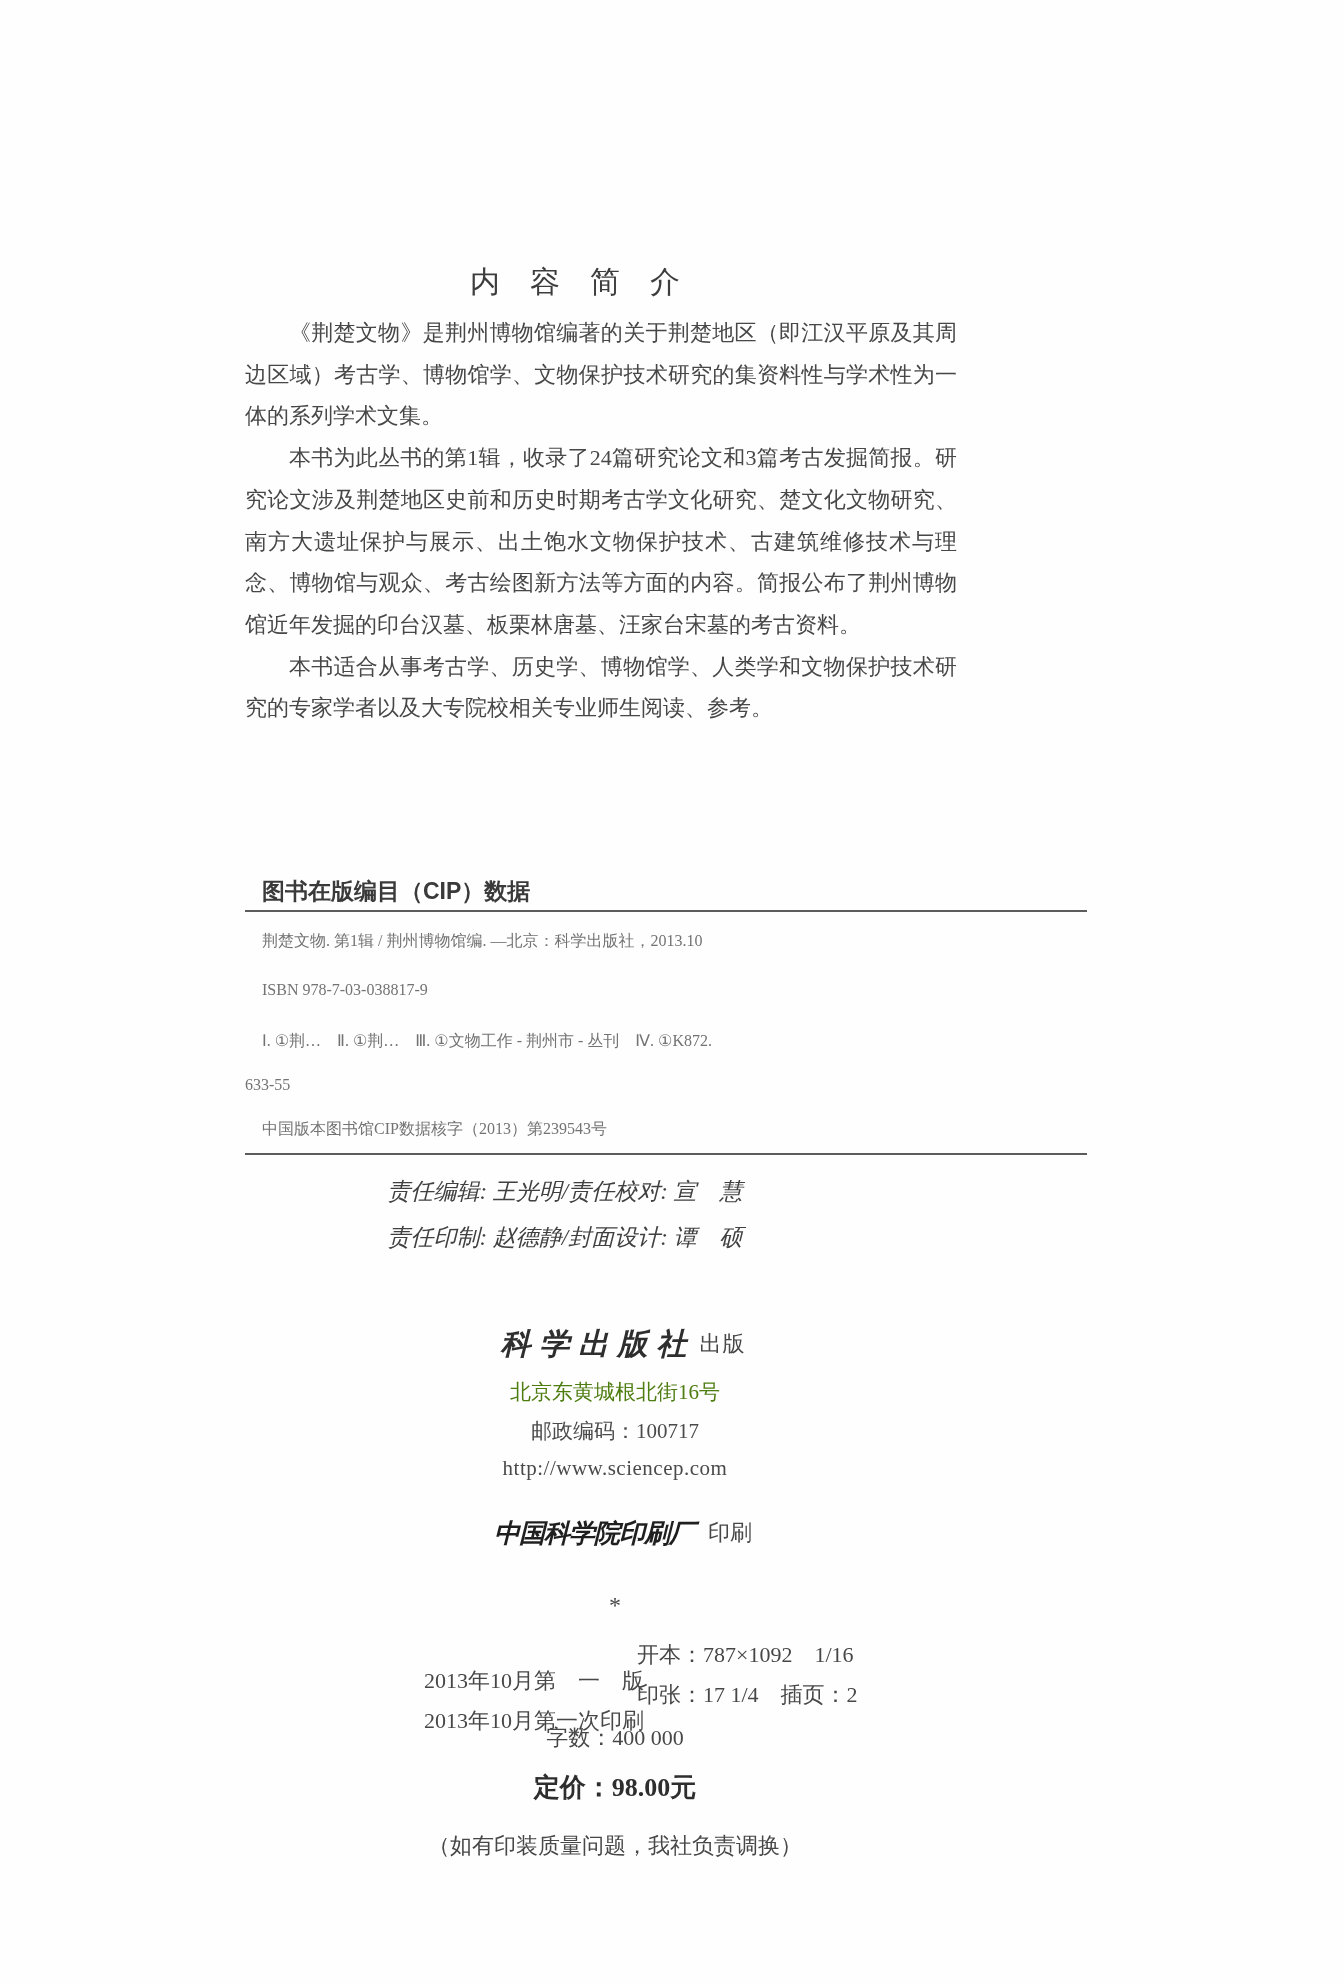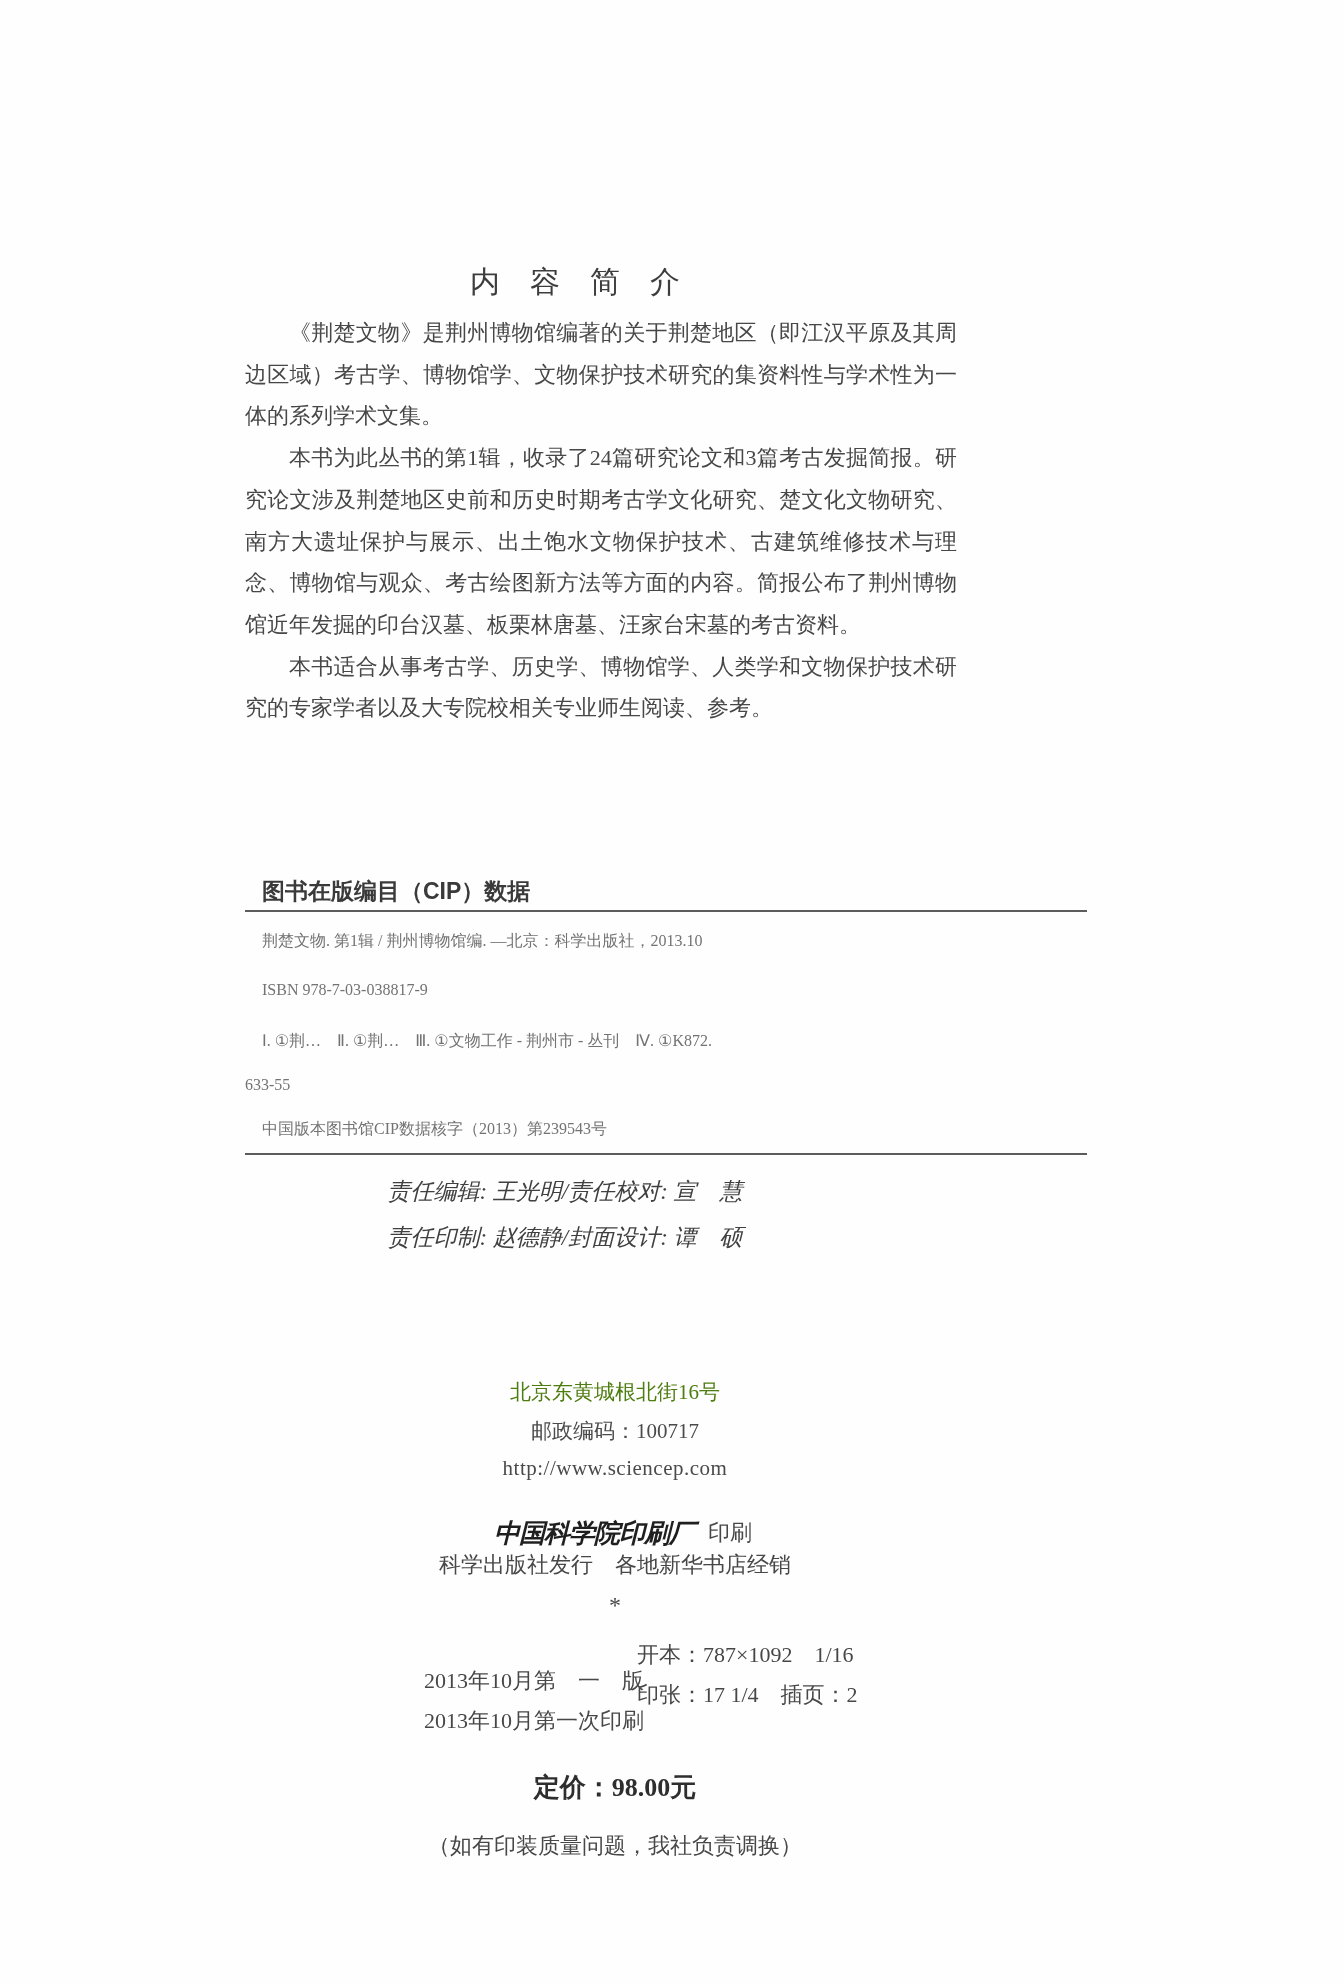--- a/index.html
+++ b/index.html
@@ -176,34 +176,37 @@
   <div class="cip-line cip-line-2">ISBN 978-7-03-038817-9</div>
   <div class="cip-line cip-line-3">Ⅰ. ①荆…　Ⅱ. ①荆…　Ⅲ. ①文物工作 - 荆州市 - 丛刊　Ⅳ. ①K872.</div>
   <div class="cip-line cip-line-4">633-55</div>
   <div class="cip-line cip-line-5">中国版本图书馆CIP数据核字（2013）第239543号</div>
 
   <div class="rule rule-bottom"></div>
 
   <div class="credits-line credits-line-1">责任编辑: 王光明/责任校对: 宣　慧</div>
   <div class="credits-line credits-line-2">责任印制: 赵德静/封面设计: 谭　硕</div>
 
+  <div class="pub-center logo-line">
+    <span class="pub-logo">科学出版社</span><span class="pub-logo-role">出版</span>
+  </div>
   <div class="pub-center pub-address">北京东黄城根北街16号</div>
   <div class="pub-center pub-postcode">邮政编码：100717</div>
   <div class="pub-center pub-website">http://www.sciencep.com</div>
   <div class="pub-center printer-line">
     <span class="printer-logo">中国科学院印刷厂</span><span class="printer-role">印刷</span>
   </div>
-  <div class="pub-center pub-distribution">科学出版社发行　各地新华书店经销</div>
   <div class="pub-center pub-star">*</div>
 
   <div class="print-row print-row-1">
     <span>2013年10月第　一　版</span>
     <span class="col2">开本：787×1092　1/16</span>
   </div>
   <div class="print-row print-row-2">
     <span>2013年10月第一次印刷</span>
     <span class="col2">印张：17 1/4　插页：2</span>
   </div>
 
+  <div class="pub-center word-count">字数：400 000</div>
   <div class="pub-center price-line">定价：98.00元</div>
   <div class="pub-center note-line">（如有印装质量问题，我社负责调换）</div>
 
 </div>
 
 </body></html>

